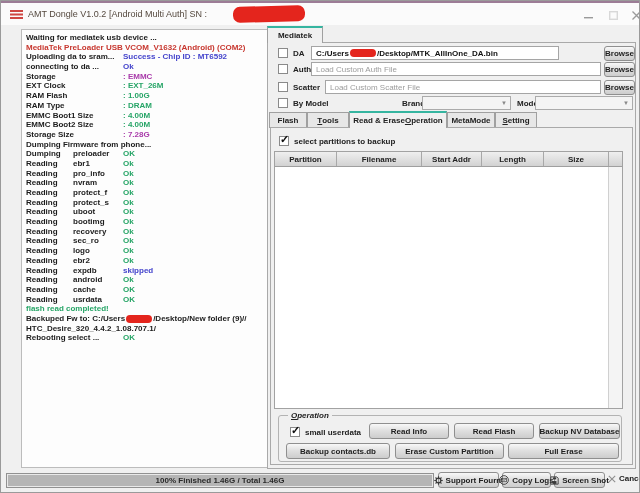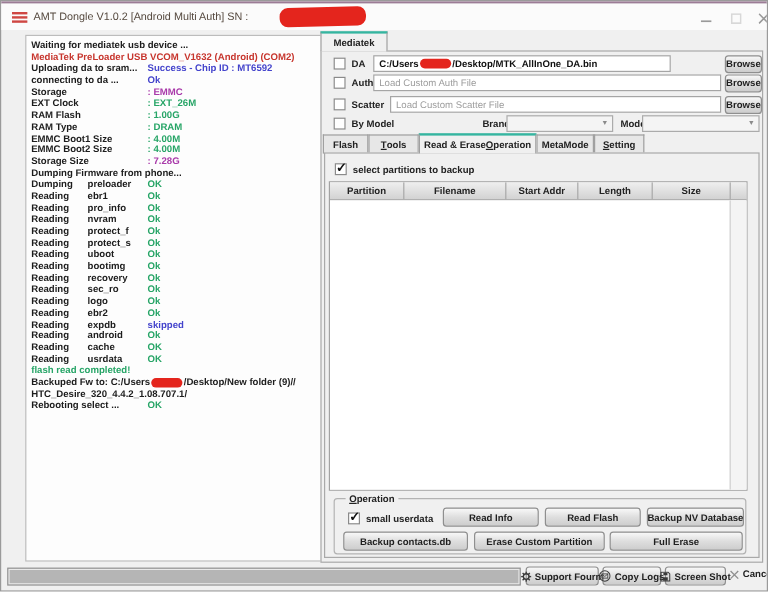--- a/index.html
+++ b/index.html
@@ -71,21 +71,21 @@
   .th { display:flex; align-items:center; justify-content:center; font-size:8px; font-weight:bold;
         color:#222; border-right:1px solid #a8a8a8; height:100%; }
   .tbody { position:absolute; left:0; top:15px; right:0; bottom:0; background:#fff; }
   .gutter { position:absolute; right:0; top:15px; width:14px; bottom:0;
             background:#f4f4f4; border-left:1px solid #d0d0d0; }
 
   
   .opbox { position:absolute; left:7px; top:287px; width:344px; height:47px;
            border:1px solid #b3b3b3; border-radius:3px; }
   .opbox .legend { position:absolute; top:-5px; left:9px; background:#f0f0f0; padding:0 3px;
-                   font-size:8px; font-weight:bold; color:#222; }
+                   font-size:8px; font-weight:bold; color:#222;font-style:italic; }
   .opbox .legend .u { text-decoration:underline; }
 
   
   .ptrack { position:absolute; left:5px; top:472px; width:428px; height:15px;
             border:1px solid #919191; background:#e9e9e9; }
   .pfill { position:absolute; left:1px; top:1px; bottom:1px; background:#b5b5b5; }
   .ptext { position:absolute; inset:0; display:flex; align-items:center; justify-content:center;
            font-size:8px; font-weight:bold; color:#2a2a2a; }
   .cancel { position:absolute; left:607px; top:473px; display:flex; align-items:center; gap:3px;
             font-size:8px; font-weight:bold; color:#222; cursor:pointer; }
@@ -364,20 +364,21 @@
             <div class="btn" style="left: 7px; width: 104px; top: 27px; height: 16px;">Backup contacts.db</div>
             <div class="btn" style="left: 116px; width: 109px; top: 27px; height: 16px;">Erase Custom Partition</div>
             <div class="btn" style="left: 229px; width: 111px; top: 27px; height: 16px;">Full Erase</div>
           </div>
       </div>
     </div>
   </div>
 
   <div class="ptrack">
     <div class="pfill" style="width: calc(100% - 2px);"></div>
+    <div class="ptext">100% Finished 1.46G / Total 1.46G</div>
   </div>
 
   <div class="btn" style="left:437px;top:471px;width:61px;height:16px;">
     <span>
       <svg width="9" height="9" viewBox="0 0 16 16">
         <g fill="#3a3a3a">
           <rect x="7" y="0.5" width="2" height="4"></rect>
             <rect x="7" y="11.5" width="2" height="4"></rect>
           <rect x="0.5" y="7" width="4" height="2"></rect>
             <rect x="11.5" y="7" width="4" height="2"></rect>

